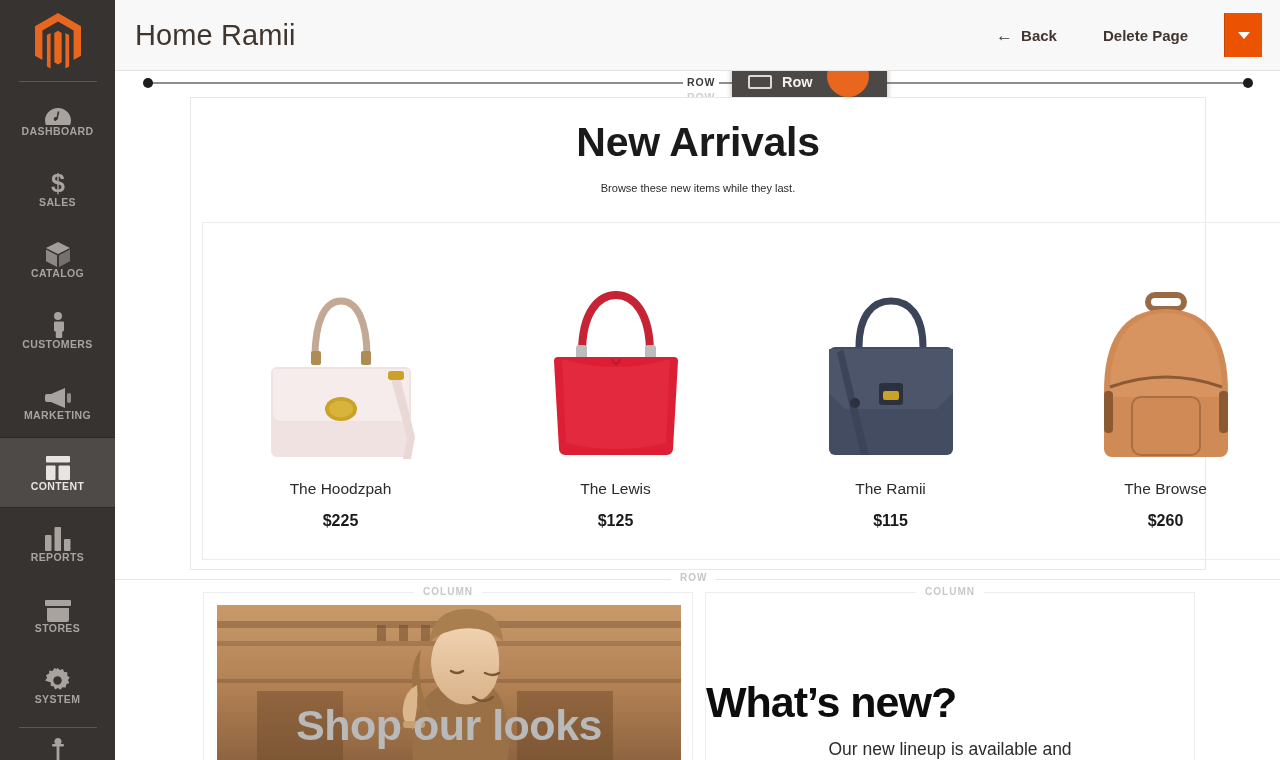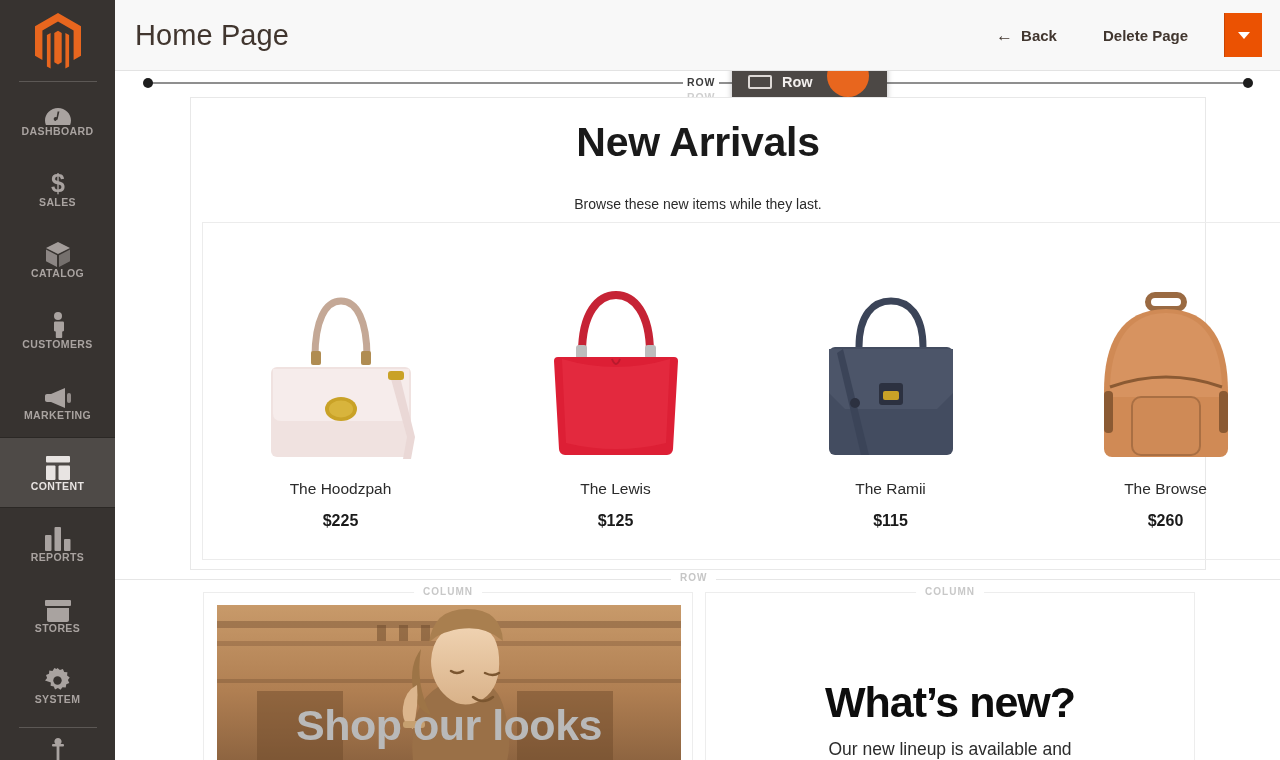--- a/index.html
+++ b/index.html
@@ -157,22 +157,22 @@
   .row-outer {
     position: absolute; left: 75px; top: 26px;
     width: 1016px; height: 473px;
     border: 1px solid #e8e8e8; background: #ffffff;
   }
   .sec-title {
     text-align: center; font-size: 41px; font-weight: 700; color: #1a1a1a;
     margin-top: 21px; letter-spacing: -0.3px;
   }
   .sec-sub {
-    text-align: center; font-size: 14px; color: #2b2b2b;
-    margin-top: 30px; font-weight: 400;
+    text-align: center; font-size: 11px; color: #2b2b2b;
+    margin-top: 16px; font-weight: 400;
   }
   .products-block {
     position: absolute; left: 11px; top: 124px;
     width: 1102px; height: 338px;
     border: 1px solid #ececec;
   }
   .products {
     display: flex; width: 100%; height: 100%;
     align-items: flex-start; justify-content: space-around;
     padding-top: 8px;
@@ -222,21 +222,21 @@
     overflow: hidden;
   }
   .banner svg { display: block; }
   .banner-text {
     position: absolute; left: 0; right: 0; bottom: 11px;
     text-align: center; font-size: 43px; font-weight: 700; color: #b9b9b9;
     letter-spacing: -0.5px;
   }
   .whats-new-h {
     position: absolute; left: 0; right: 0; top: 85px;
-    text-align: center; font-size: 43px; font-weight: 700; color: #0d0d0d;
+    font-size: 43px; font-weight: 700; color: #0d0d0d;
     letter-spacing: -1px;
   }
   .whats-new-p {
     position: absolute; left: 0; right: 0; top: 146px;
     text-align: center; font-size: 17.5px; color: #2b2b2b;
   }
 </style>
 </head>
 <body>
 
@@ -352,21 +352,21 @@
     <div class="bottom-divider"></div>
     <div class="partial-item">
       <svg width="26" height="22" viewBox="0 0 26 22">
           <path d="M13 0c-2 0-3.6 1.6-3.6 3.6 0 1.5.9 2.8 2.2 3.3V22h2.8V6.9c1.3-.5 2.2-1.8 2.2-3.3C16.6 1.6 15 0 13 0z"></path>
           <rect x="7" y="6" width="12" height="2.4" rx="1"></rect>
         </svg>
     </div>
   </nav>
 
   <header id="header">
-    <h1 id="page-title">Home Page</h1>
+    <h1 id="page-title">Home Ramii</h1>
 
     <div class="hdr-actions">
       <button class="btn-back">
         <span class="arrow">←</span>
         <span>Back</span>
       </button>
 
       <button class="btn-delete">Delete Page</button>
 
       <div class="save-group">

